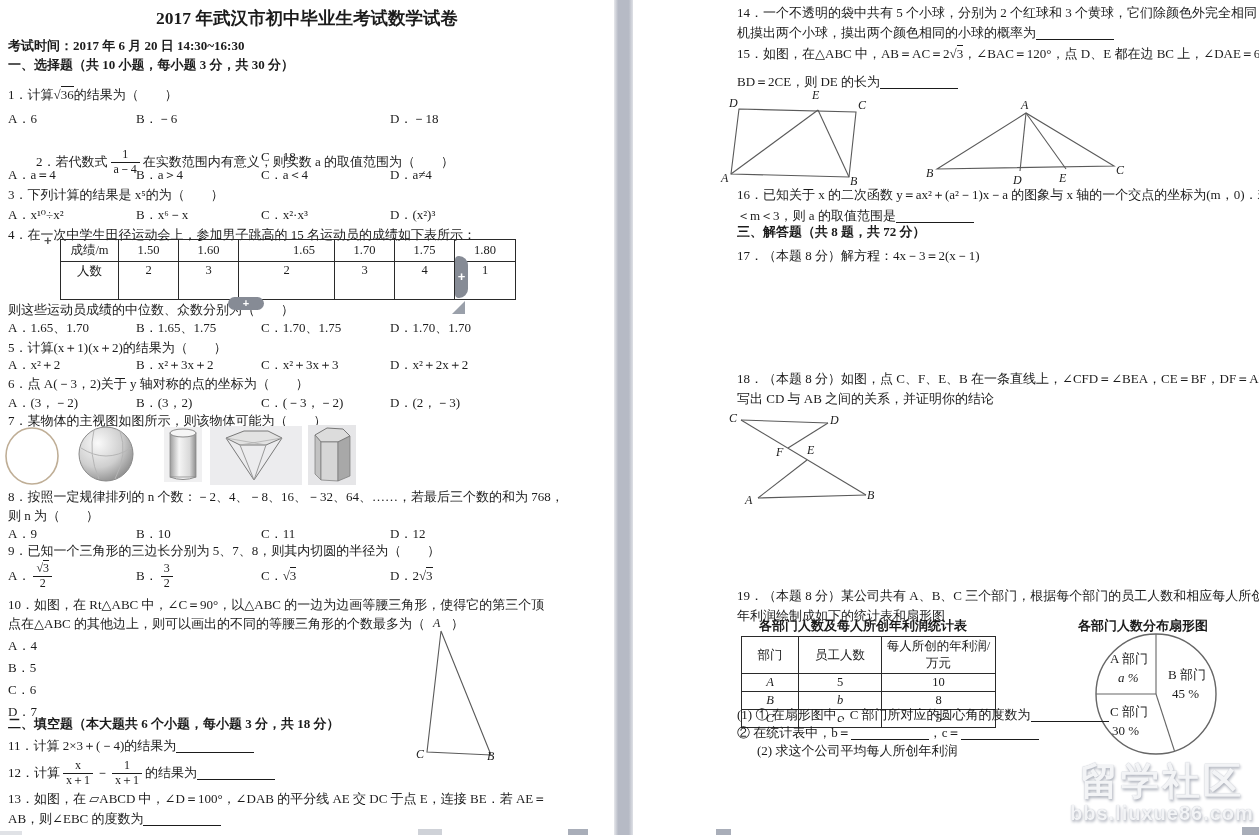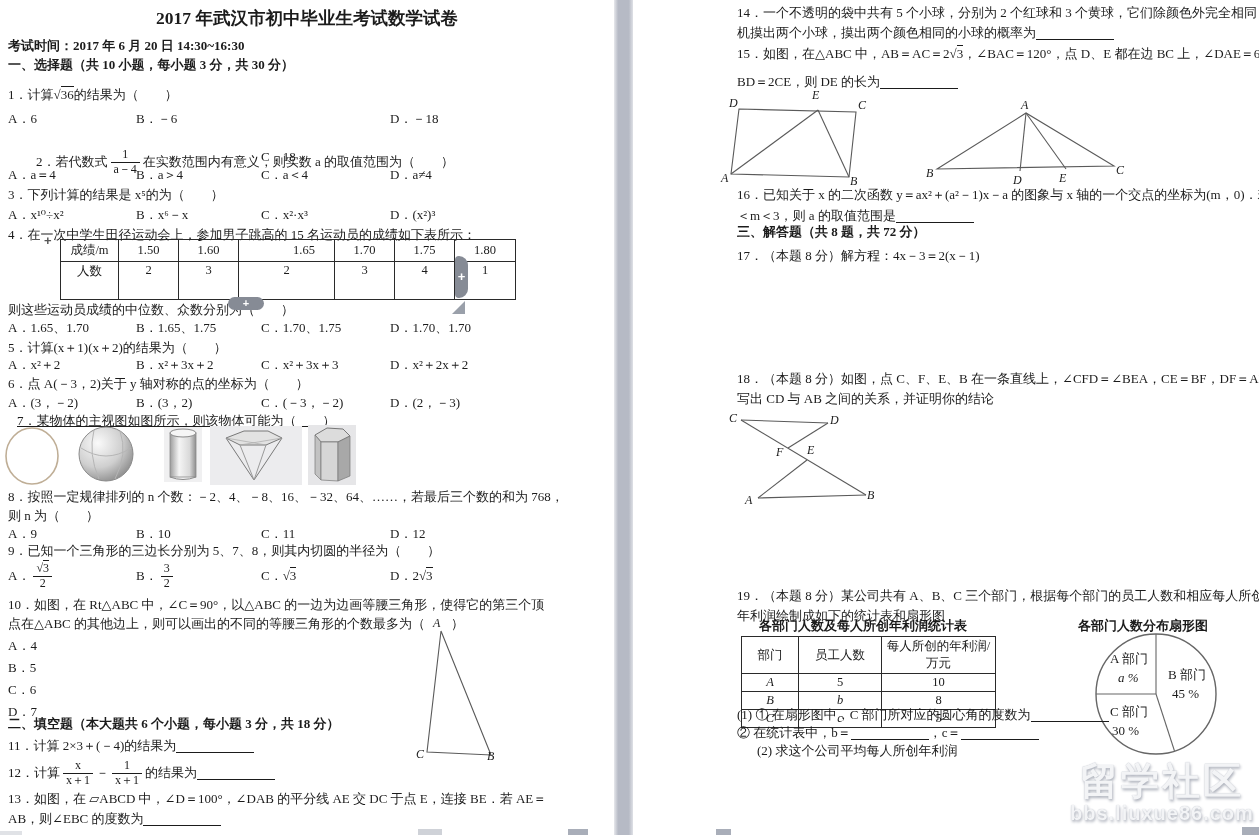--- a/index.html
+++ b/index.html
@@ -109,21 +109,21 @@
   <span class="t" style="left:136px;top:357px;">B．x²＋3x＋2</span>
   <span class="t" style="left:261px;top:357px;">C．x²＋3x＋3</span>
   <span class="t" style="left:390px;top:357px;">D．x²＋2x＋2</span>
 
   <span class="t" style="left:8px;top:376px;">6．点 A(－3，2)关于 y 轴对称的点的坐标为（　　）</span>
   <span class="t" style="left:8px;top:395px;">A．(3，－2)</span>
   <span class="t" style="left:136px;top:395px;">B．(3，2)</span>
   <span class="t" style="left:261px;top:395px;">C．(－3，－2)</span>
   <span class="t" style="left:390px;top:395px;">D．(2，－3)</span>
 
-  <span class="t" style="left:17px;top:413px;text-decoration:underline;">7．某物体的主视图如图所示，则该物体可能为（　　）</span>
+  <span class="t" style="left:8px;top:413px;">7．某物体的主视图如图所示，则该物体可能为（　　）</span>
   <svg style="left:2px;top:424px;" width="358" height="64" viewBox="0 0 358 64">
     <defs>
       <radialGradient id="sph" cx="35%" cy="30%" r="75%">
         <stop offset="0%" stop-color="#fafafa"></stop>
           <stop offset="60%" stop-color="#cfcfcf"></stop>
           <stop offset="100%" stop-color="#8f8f8f"></stop>
       </radialGradient>
       <linearGradient id="cyl" x1="0" y1="0" x2="1" y2="0">
         <stop offset="0%" stop-color="#9d9d9d"></stop>
           <stop offset="35%" stop-color="#f5f5f5"></stop>

